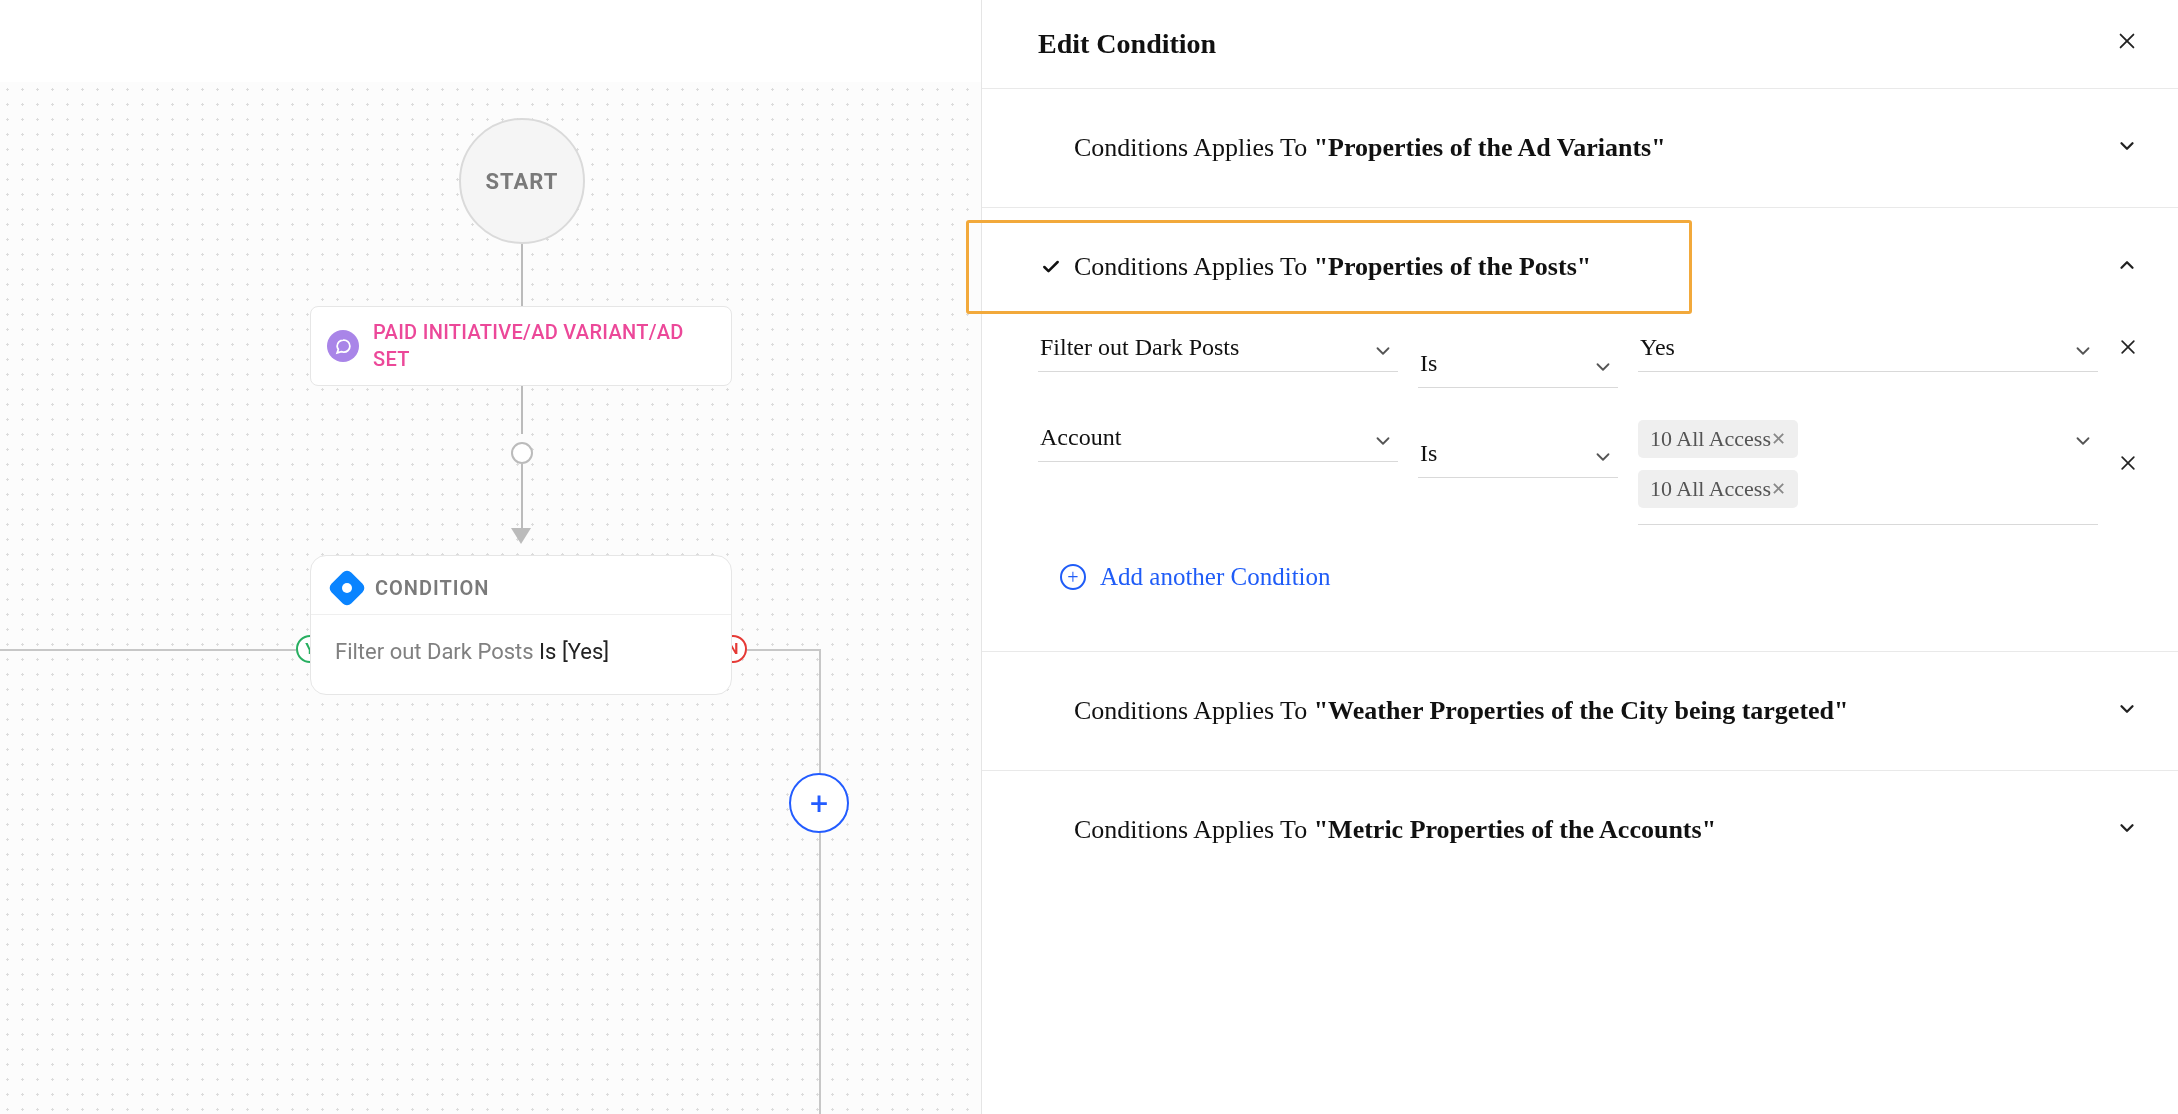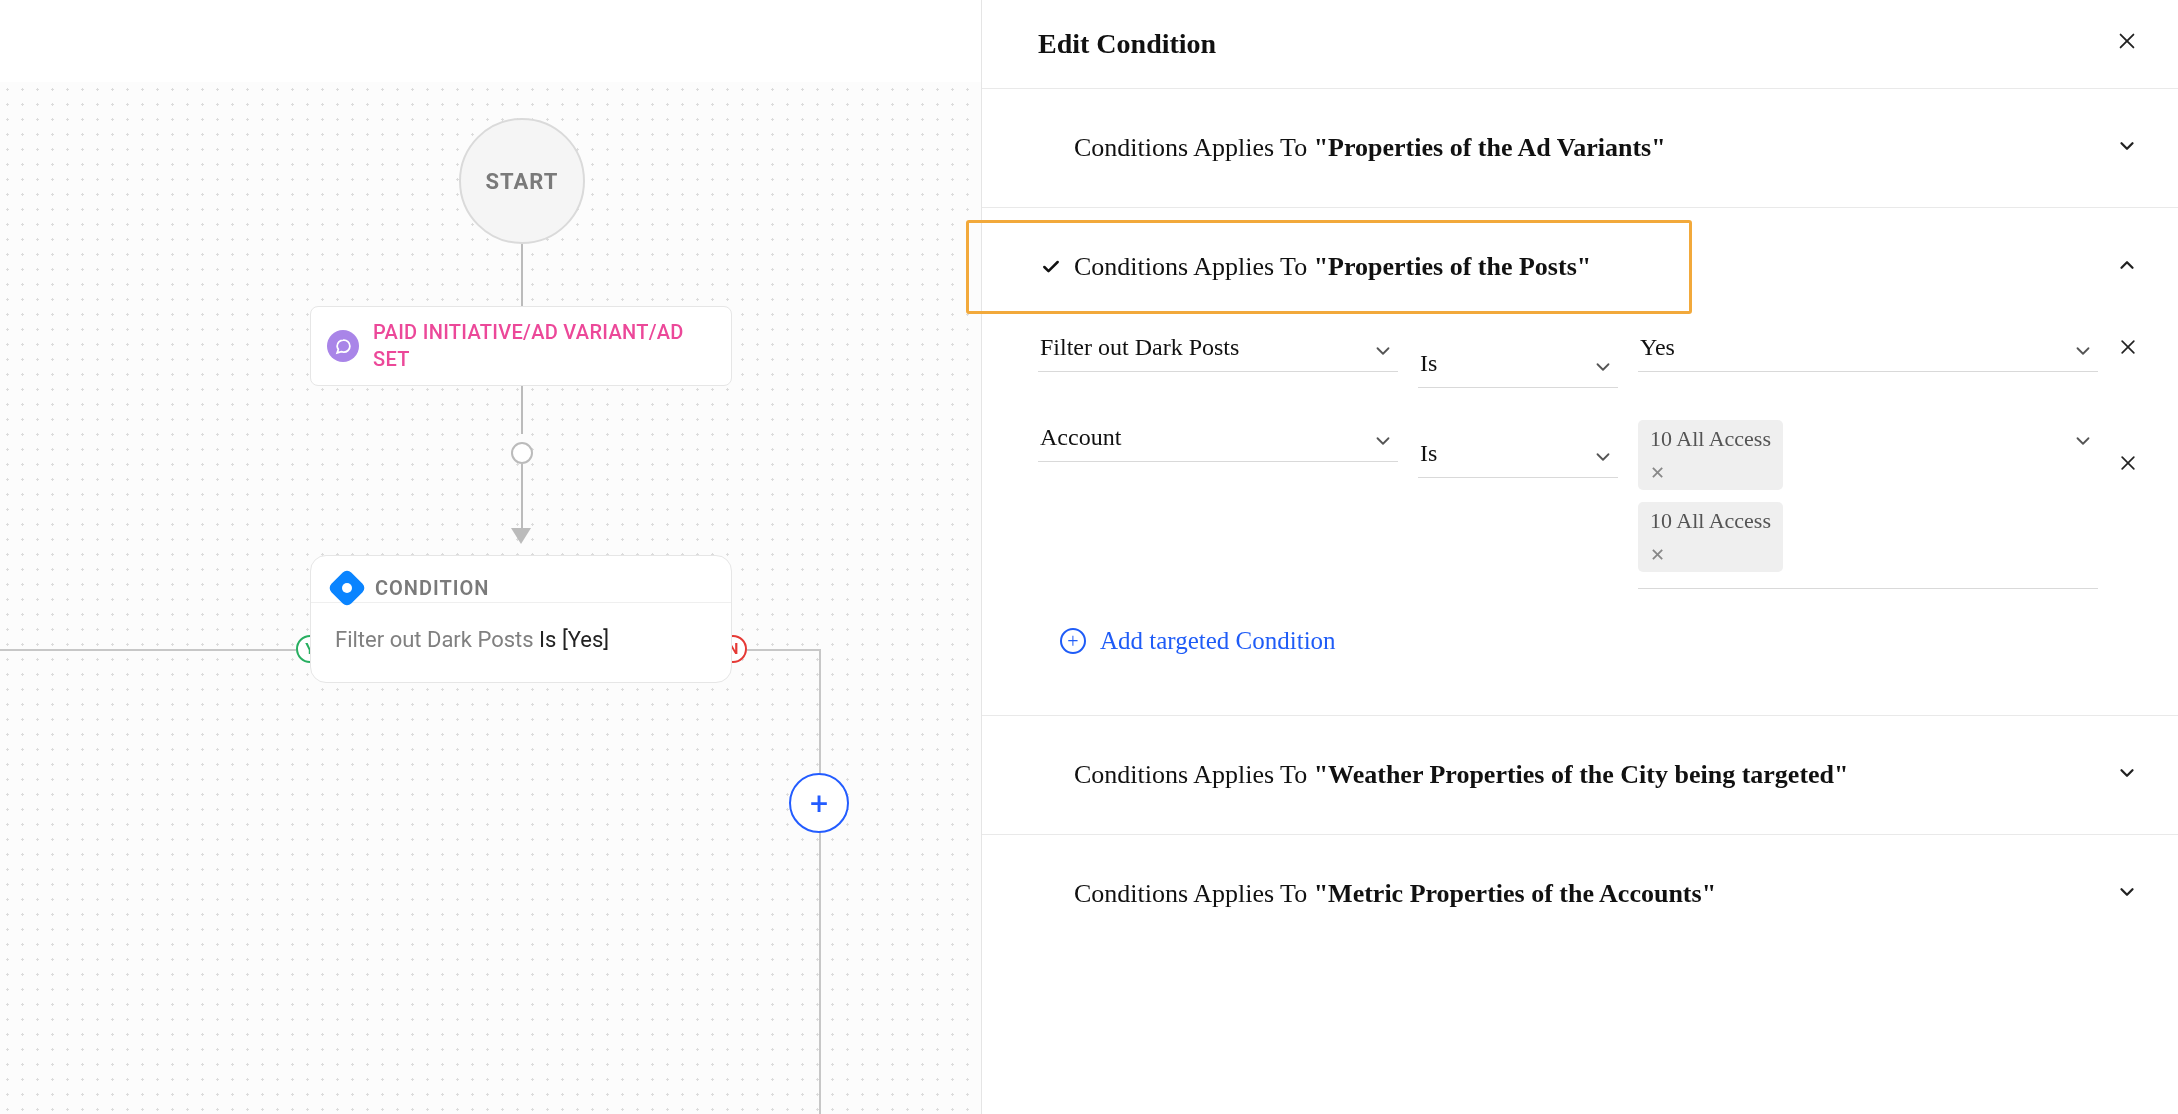--- a/index.html
+++ b/index.html
@@ -109,21 +109,21 @@
       width: 422px;
       background: #fff;
       border: 1px solid #e6e6e6;
       border-radius: 16px;
       box-shadow: 0 0 0 transparent;
     }
     .cond-head {
       display: flex;
       align-items: center;
       gap: 14px;
-      padding: 18px 22px 0;
+      padding: 18px 22px 12px;
       border-bottom: 1px solid #efefef;
     }
     .cond-icon {
       width: 28px; height: 28px;
       background: #0a84ff;
       transform: rotate(45deg);
       border-radius: 6px;
       position: relative;
     }
     .cond-icon::after {
@@ -294,29 +294,27 @@
       padding-bottom: 8px;
       position: relative;
     }
     .tagbox .chev {
       position: absolute;
       right: 4px; top: 14px;
       color: #5a5a5a;
     }
     .tag {
       display: inline-flex;
-      align-items: flex-start;
-      gap: 10px;
+      align-items: center;
       background: #efefef;
       border-radius: 5px;
       padding: 6px 12px;
       font-size: 22px;
       color: #545454;
       margin: 4px 6px 8px 0;
-      flex-direction: column;
     }
     .tag .x { color: #888; font-size: 18px; cursor: pointer; }
     .row-x {
       color: #333;
       font-size: 24px;
       margin-top: 10px;
       cursor: pointer;
     }
     .add-cond {
       display: inline-flex;
@@ -492,21 +490,21 @@
           <div class="row-x" style="margin-top:36px">
             <svg width="20" height="20" viewBox="0 0 24 24" fill="none" stroke="#222" stroke-width="2" stroke-linecap="round">
                 <line x1="5" y1="5" x2="19" y2="19"></line>
                 <line x1="19" y1="5" x2="5" y2="19"></line>
               </svg>
           </div>
         </div>
 
         <div class="add-cond">
           <span class="add-plus">+</span>
-          <span>Add targeted Condition</span>
+          <span>Add another Condition</span>
         </div>
 
       </div>
     </div>
 
     <div class="section">
       <div class="sec-header">
         <span class="sec-check hidden">✓</span>
         <span class="sec-label"><span>Conditions Applies To </span><span class="bold">"Weather Properties of the City being targeted"</span></span>
         <span class="sec-chev">

